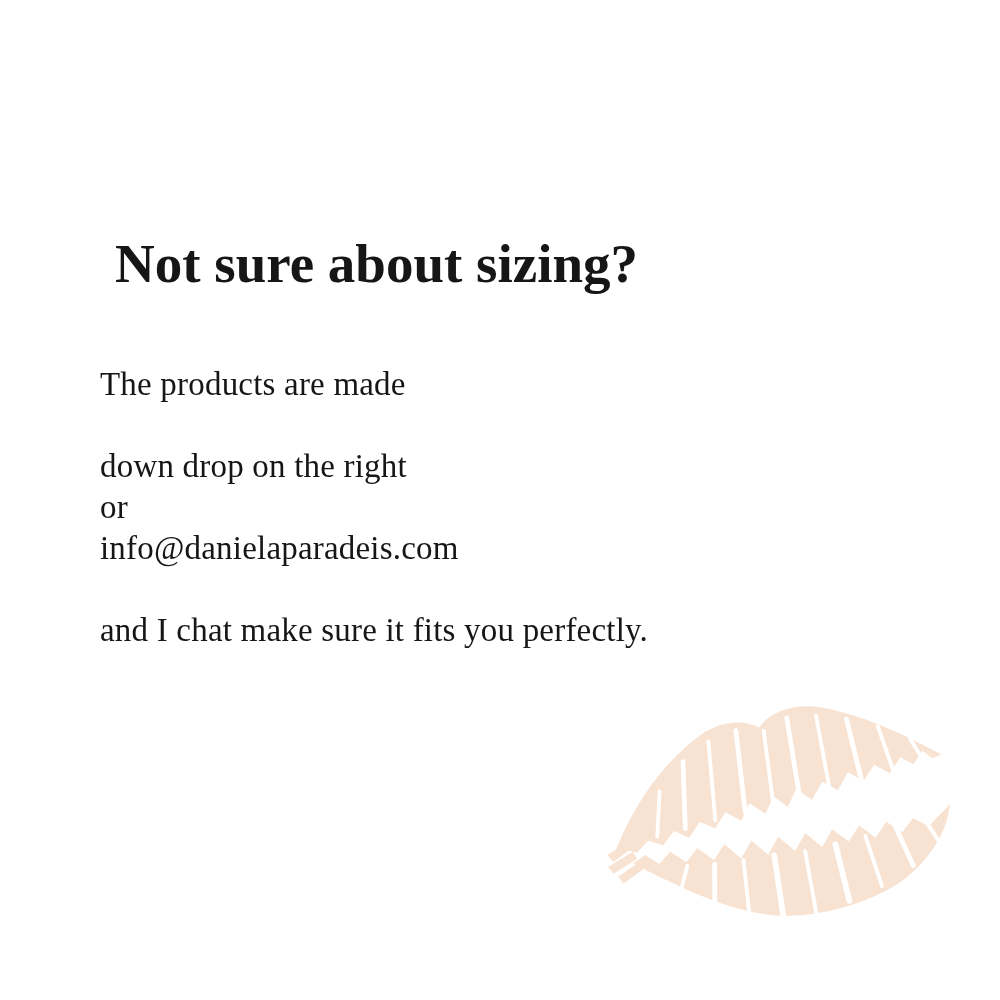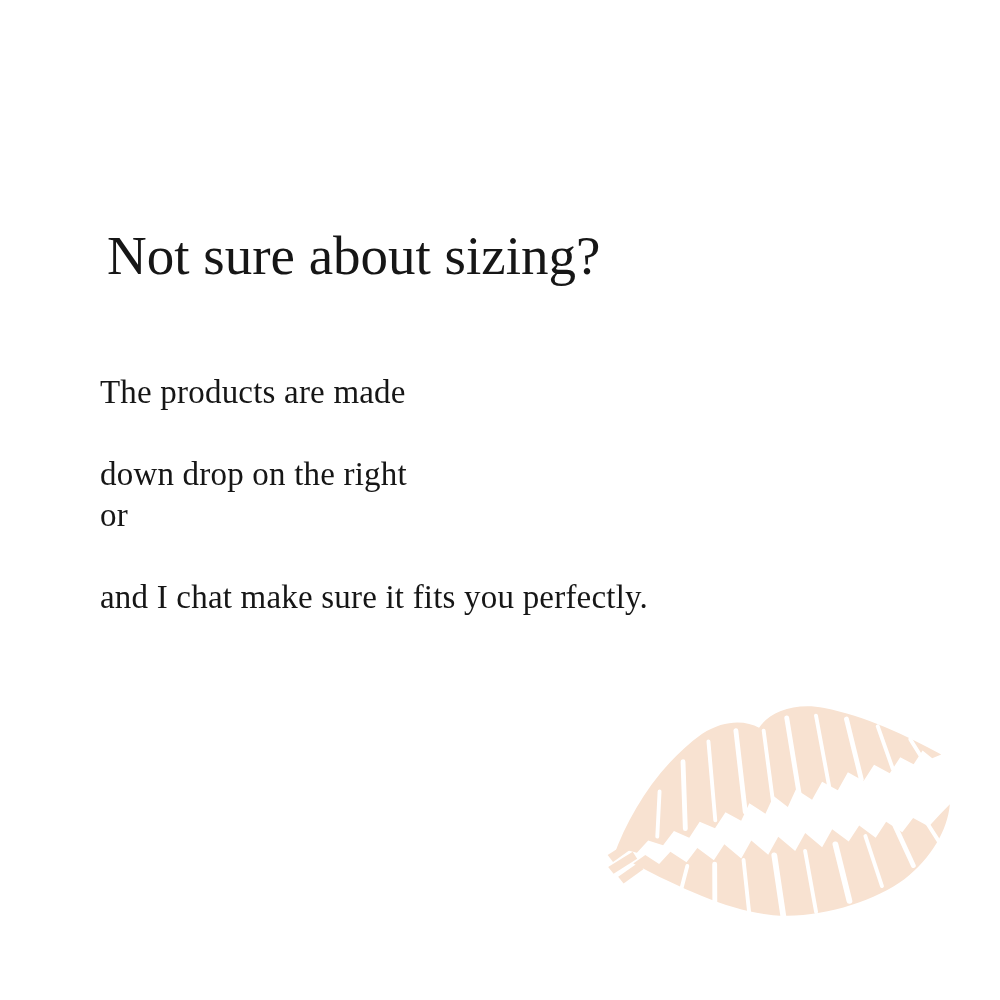--- a/index.html
+++ b/index.html
@@ -16,37 +16,37 @@
     color: #161616;
   }
   .page {
     position: absolute;
     inset: 0;
   }
   h1.heading {
     position: absolute;
     left: 100px;
     top: 217px;
-    margin: 7px;
-    font-weight: 400;
+    margin: 15px;
+    font-weight: 700;
     font-size: 55px;
     line-height: 64px;
     letter-spacing: 0px;
     white-space: nowrap;
   }
   .body-text {
     position: absolute;
     left: 100px;
     top: 364px;
     font-size: 33px;
     line-height: 41px;
     letter-spacing: 0.2px;
   }
   .body-text p {
-    margin: 8px 0 41px 0;
+    margin: 0 0 41px 0;
   }
   .body-text .line {
     display: block;
     white-space: nowrap;
   }
   .kiss {
     position: absolute;
     left: 598px;
     top: 672px;
     width: 388px;
@@ -60,20 +60,21 @@
 
   <h1 class="heading">Not sure about sizing?</h1>
 
   <div class="body-text">
     <p>
       <span class="line">The products are made</span>
     </p>
     <p>
       <span class="line">down drop on the right</span>
       <span class="line">or</span>
+      <span class="line">info@danielaparadeis.com</span>
     </p>
     <p>
       <span class="line">and I chat make sure it fits you perfectly.</span>
     </p>
   </div>
 
   <svg class="kiss" viewBox="0 0 400 280" aria-hidden="true">
     <g transform="rotate(-12 200 140)">
 
       <path d="M 4 148 L 36 136 L 38 143 L 8 156 Z" fill="#f8e2d1"></path>

